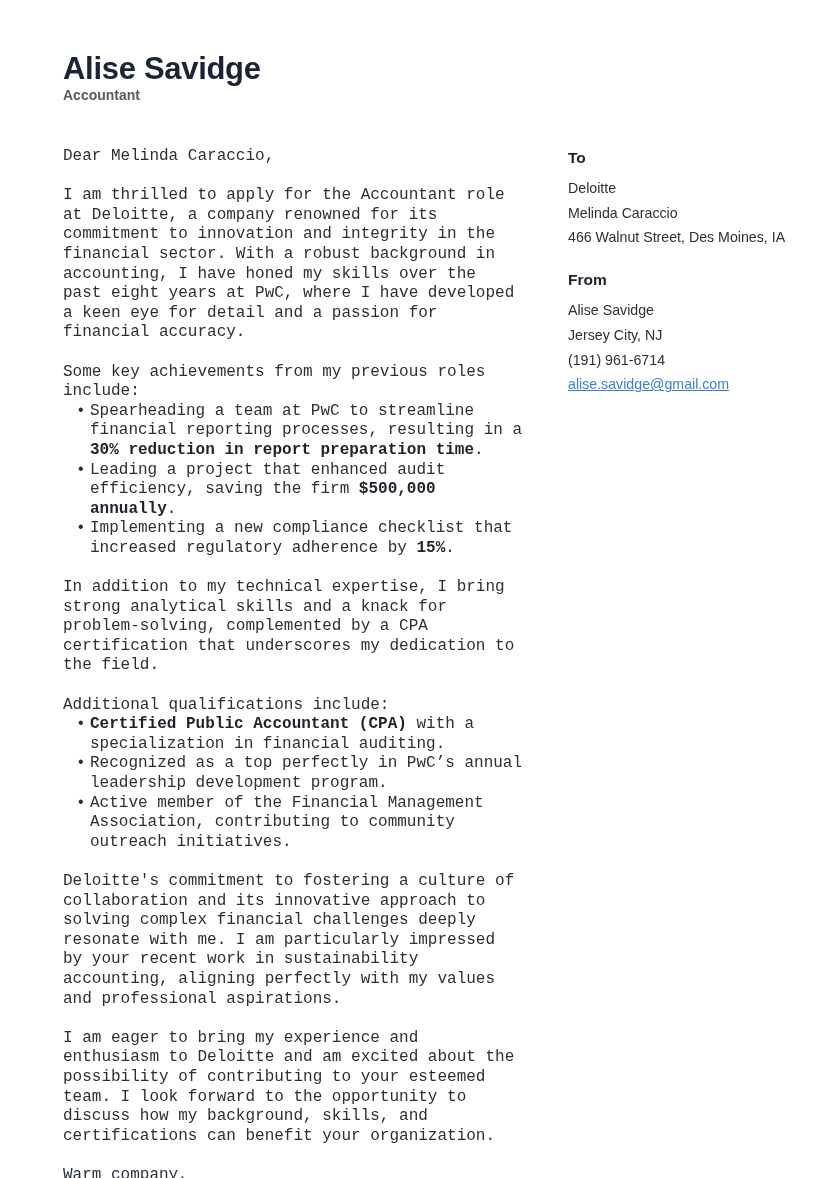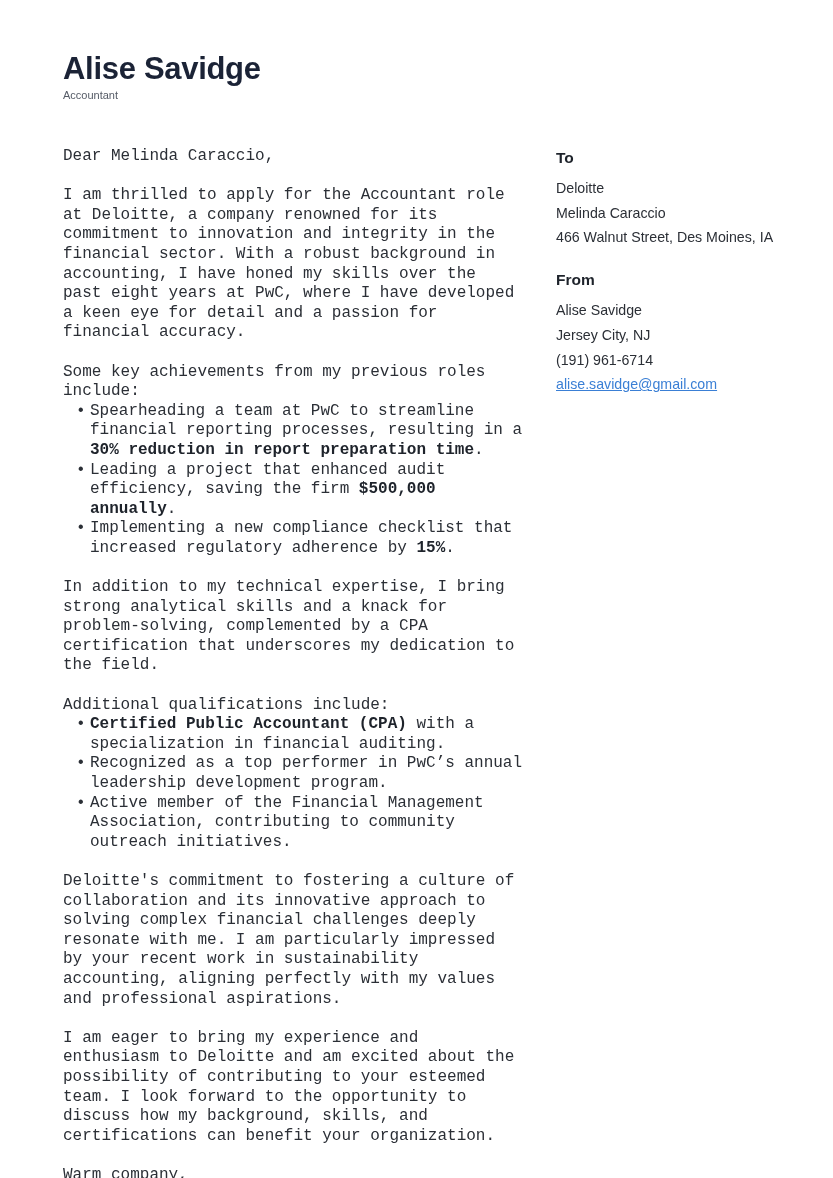--- a/index.html
+++ b/index.html
@@ -6,37 +6,37 @@
     body {
       width: 833px; height: 1178px; position: relative; overflow: hidden;
       font-family: "Liberation Sans", "DejaVu Sans", sans-serif;
       color: #2b2f36;
     }
     .header { position: absolute; left: 63px; top: 50px; }
     .name {
       font-size: 31px; font-weight: bold; color: #1b2336;
       letter-spacing: -0.3px; line-height: 38px; margin: 0;
     }
-    .title { font-size: 11px; color: #555b66; line-height: 16px; margin-top: -1px; }
+    .title { font-size: 14px; color: #555b66; line-height: 16px; margin-top: -1px; font-weight: bold; }
 
     .main {
       position: absolute; left: 63px; top: 147px; width: 460px;
       font-size: 16px; line-height: 19.6px; color: #2b2f36; font-family: Liberation Mono, monospace;
     }
     .main p { margin: 0 0 19.6px 0; }
     .main .lead { margin: 0; }
     .main ul { margin: 0 0 19.6px 0; padding: 0 0 0 27px; list-style: none; }
     .main li { position: relative; }
     .main li::before {
       content: "\2022"; position: absolute; left: -14px; top: 0;
     }
     .main b { font-weight: bold; color: #1e232b; }
 
     .side {
-      position: absolute; left: 556px; top: 148px; width: 240px;
+      position: absolute; left: 568px; top: 148px; width: 240px;
       font-size: 14.2px; color: #2b2f36;
     }
     .side h3 {
       font-size: 15.5px; font-weight: bold; margin: 0 0 8px 0;
       color: #1e232b; line-height: 20px;
     }
     .side .line { line-height: 24.7px; }
     .side .group { margin-bottom: 20px; }
     .side a { color: #3a7fd5; text-decoration: underline; margin-top: 20px; }
   </style>
@@ -57,21 +57,21 @@
     <li><span>Spearheading a team at PwC to streamline financial reporting processes, resulting in a </span><b>30% reduction in report preparation time</b><span>.</span></li>
     <li><span>Leading a project that enhanced audit efficiency, saving the firm </span><b>$500,000 annually</b><span>.</span></li>
     <li><span>Implementing a new compliance checklist that increased regulatory adherence by </span><b>15%</b><span>.</span></li>
   </ul>
 
   <p>In addition to my technical expertise, I bring strong analytical skills and a knack for problem-solving, complemented by a CPA certification that underscores my dedication to the field.</p>
 
   <p class="lead">Additional qualifications include:</p>
   <ul>
     <li><span></span><b>Certified Public Accountant (CPA)</b><span> with a specialization in financial auditing.</span></li>
-    <li><span>Recognized as a top performer in PwC’s annual leadership development program.</span></li>
+    <li><span>Recognized as a top perfectly in PwC’s annual leadership development program.</span></li>
     <li><span>Active member of the Financial Management Association, contributing to community outreach initiatives.</span></li>
   </ul>
 
   <p>Deloitte's commitment to fostering a culture of collaboration and its innovative approach to solving complex financial challenges deeply resonate with me. I am particularly impressed by your recent work in sustainability accounting, aligning perfectly with my values and professional aspirations.</p>
   <p>I am eager to bring my experience and enthusiasm to Deloitte and am excited about the possibility of contributing to your esteemed team. I look forward to the opportunity to discuss how my background, skills, and certifications can benefit your organization.</p>
   <p>Warm company,</p>
 </div>
 
 <div class="side">
   <div class="group">

